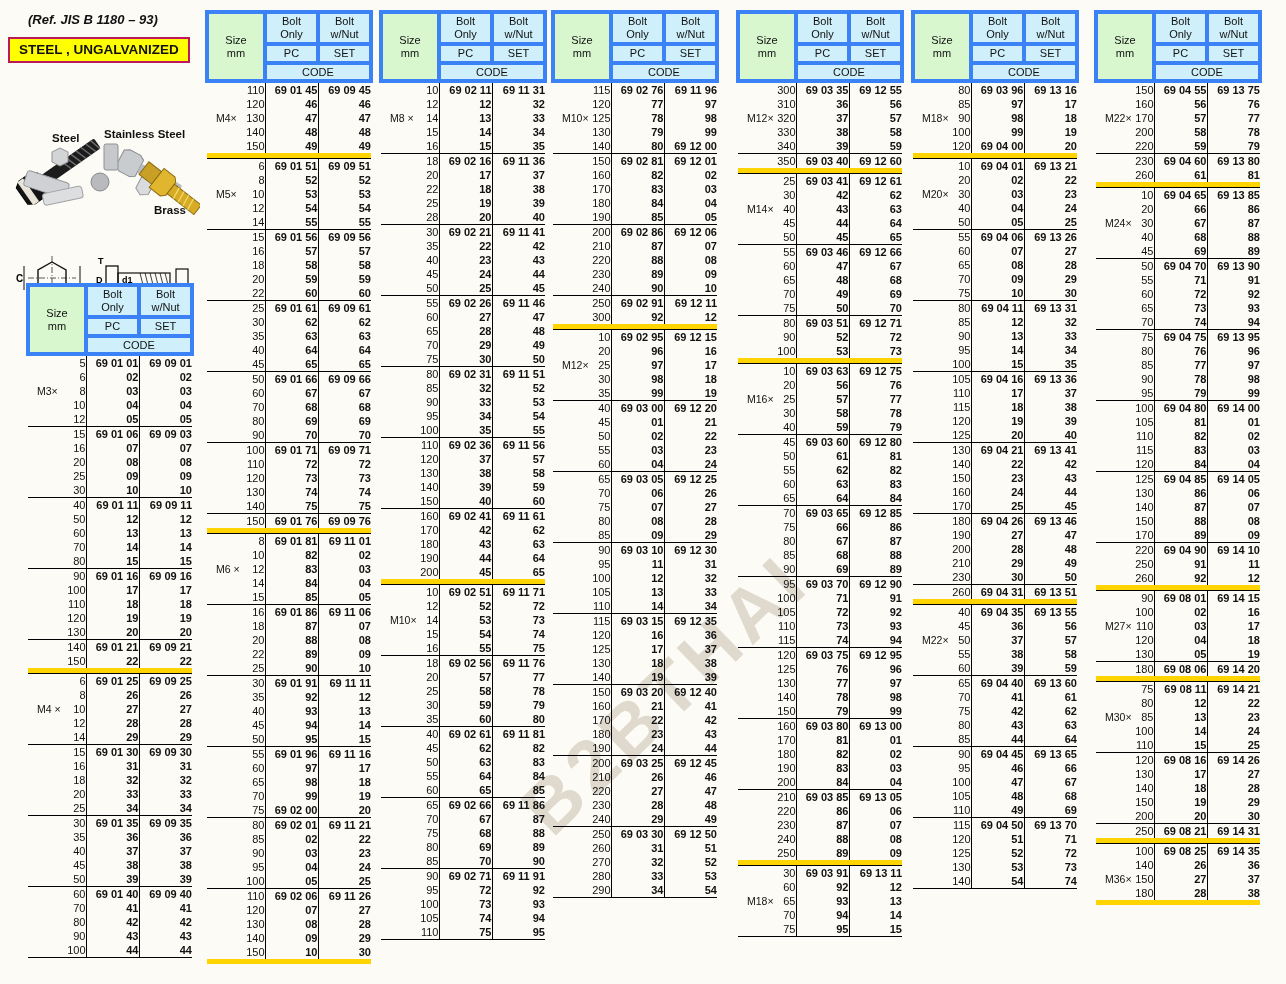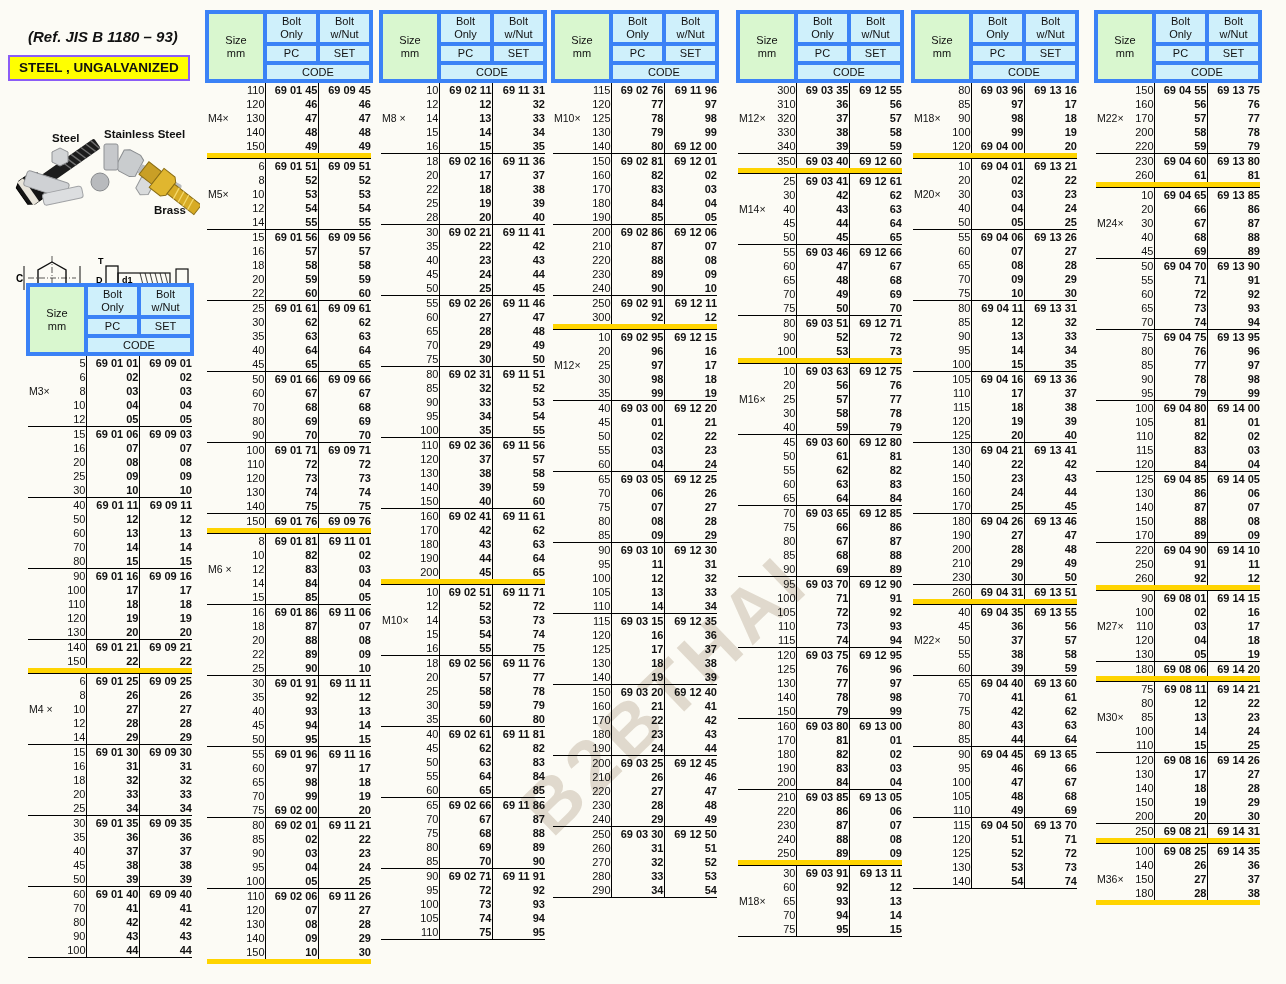--- a/index.html
+++ b/index.html
@@ -3,24 +3,24 @@
 <meta charset="utf-8">
 <style>
   html,body{margin:0;padding:0;}
   body{
     width:1286px;height:984px;position:relative;overflow:hidden;
     background:#fcfbf5;font-family:"Liberation Sans",sans-serif;color:#111;
   }
   
   .hdr{position:absolute;left:8px;top:8px;width:192px;}
   .title{font-size:21px;font-weight:bold;font-style:italic;letter-spacing:0px;padding-left:2px;}
-  .ref{font-size:15px;font-weight:bold;font-style:italic;padding-left:20px;margin-top:20px;}
+  .ref{font-size:13px;font-weight:bold;font-style:italic;padding-left:20px;margin-top:4px;}
   .matbox{
     margin-top:10px;width:178px;height:22px;line-height:22px;text-align:center;
-    background:#ffff00;border:2px solid #8b5cf6;font-weight:bold;font-size:13.5px;
+    background:#ffff00;border:2px solid #be185d;font-weight:bold;font-size:13.5px;
   }
   .photos{position:absolute;left:0px;top:92px;width:192px;height:148px;}
   .plab{position:absolute;font-size:11.5px;font-weight:bold;color:#111;margin-top:28px;}
   .plab.l-steel{left:44px;top:4px;}
   .plab.l-stain{left:96px;top:0px;}
   .plab.l-brass{left:146px;top:76px;}
   .diagram{position:absolute;left:6px;top:244px;}
   
   .wm{
     position:absolute;left:505px;top:790px;font-size:74px;font-weight:bold;
@@ -38,21 +38,21 @@
     white-space:pre-line;padding:0;text-align:center;
   }
   th.sizeh{background:#d9f7cf;width:54px;}
   th.cyh{background:#cff0fb;}
   table.bt thead tr:first-child th{height:28px;}
   th.pcset{height:15px;width:60px;margin-left:24px;}
   th.pcset + th.pcset{width:54px;}
   th.codeh{height:14px;}
   table.bt td{font-size:11px;height:14px;line-height:14px;padding:0;white-space:nowrap;}
   td.sz{text-align:right;padding-right:8px;position:relative;}
-  td.sz .mlab{position:absolute;left:1px;top:0;font-size:10.5px;}
+  td.sz .mlab{position:absolute;left:9px;top:0;font-size:10.5px;}
   td.pc{border-left:1px solid #000;border-right:1px solid #000;text-align:right;padding-right:9px;font-weight:bold;}
   td.st{text-align:right;padding-right:6px;font-weight:bold;}
   tbody.batch{border-top:1px solid #000;}
   tbody.ydiv td{height:5px;background:#ffd400;line-height:5px;}
 </style>
 </head>
 <body>
 
 <div class="hdr">
   <div class="ref">(Ref. JIS B 1180 – 93)</div>

